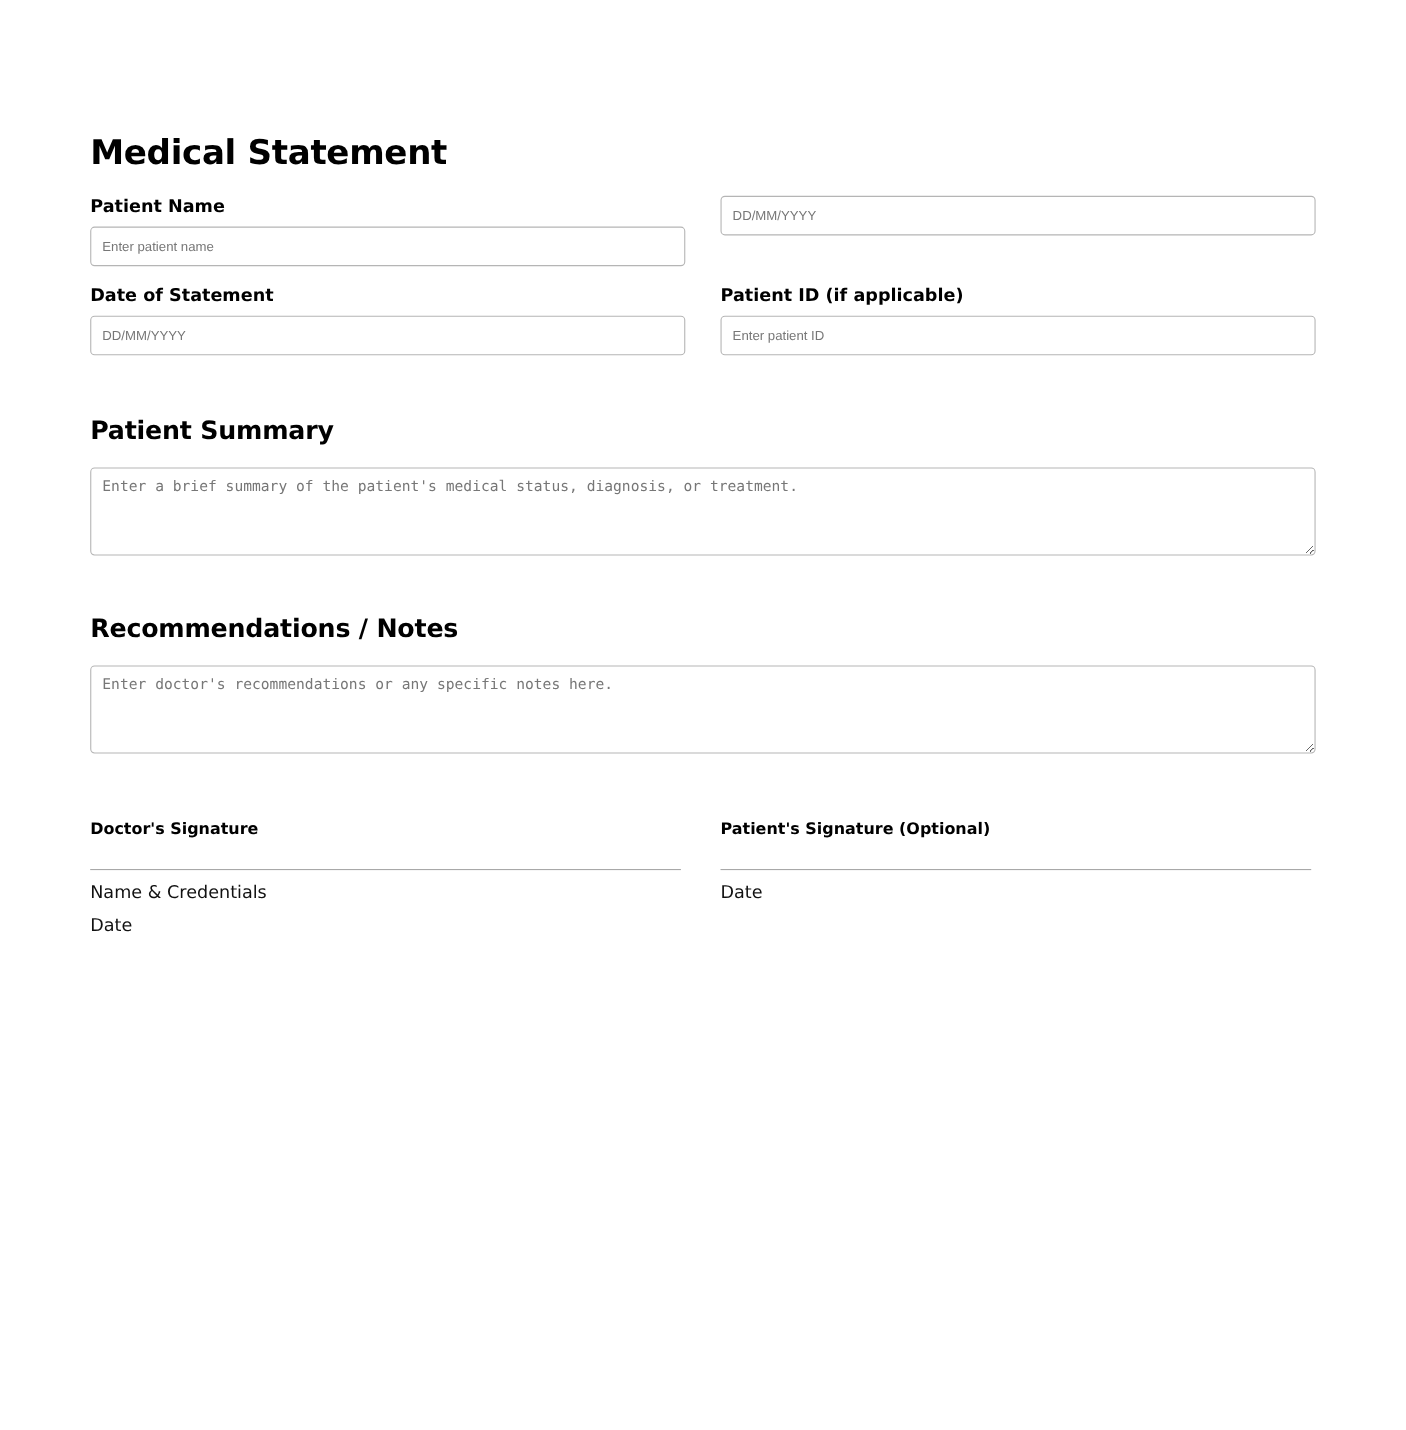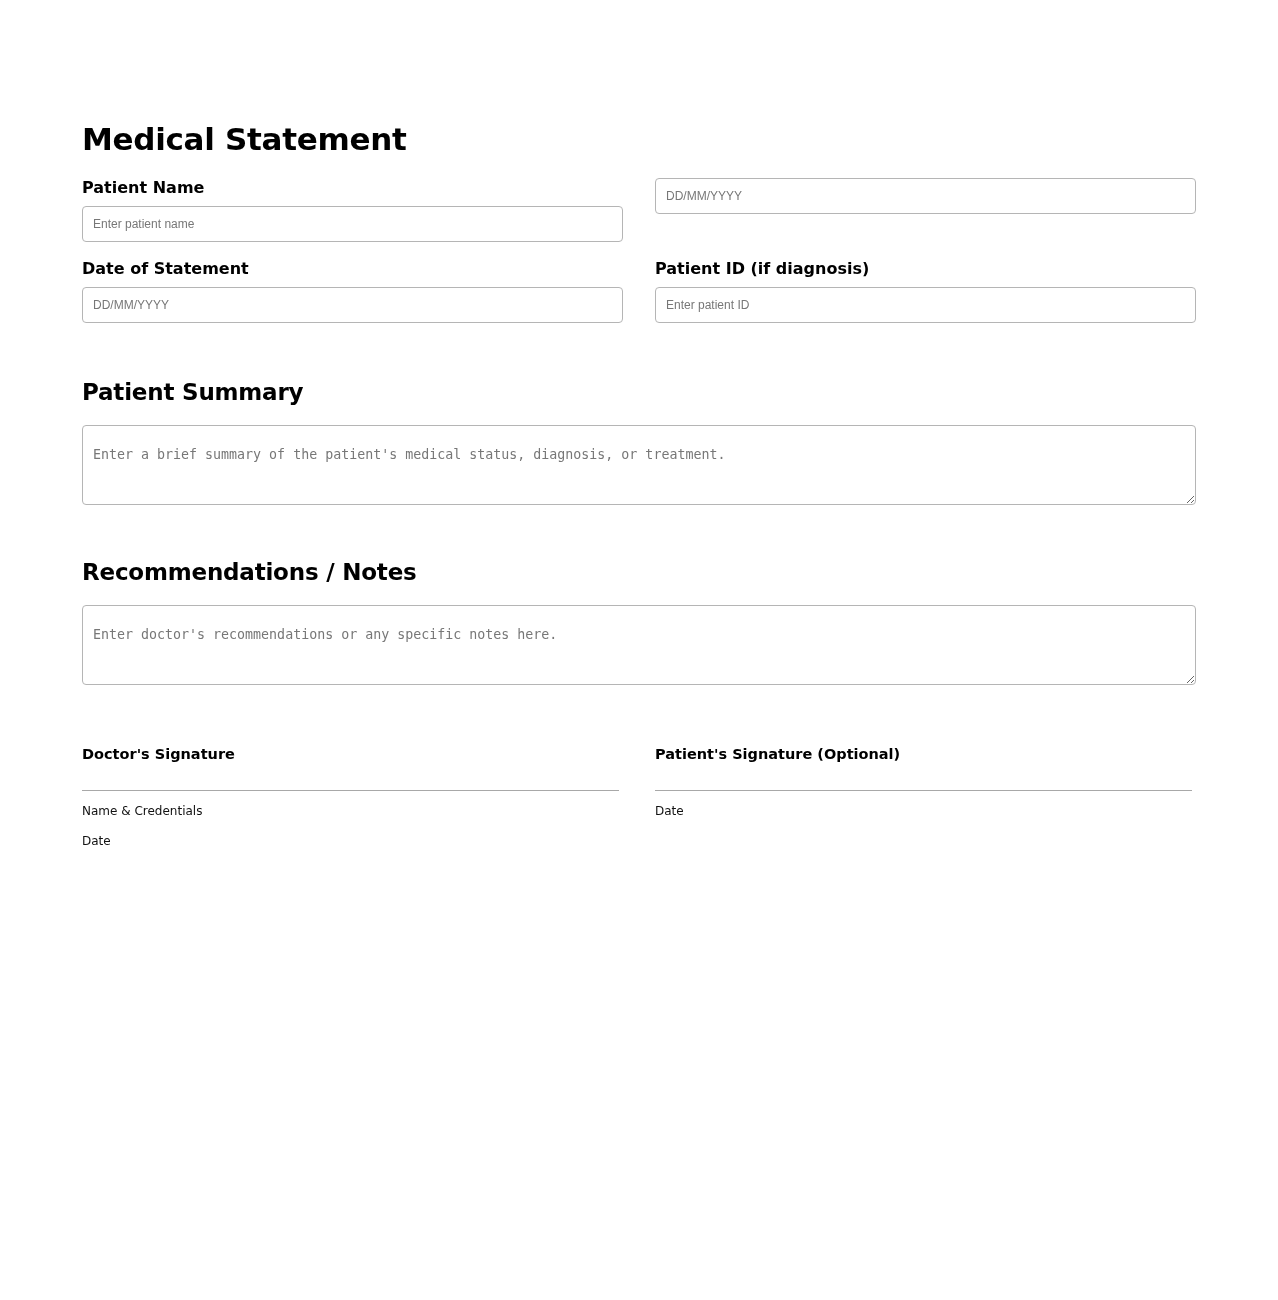--- a/index.html
+++ b/index.html
@@ -67,21 +67,21 @@
     }
     .section-summary { position: absolute; top: 258px; left: 0; width: 1114px; }
     .section-notes { position: absolute; top: 438px; left: 0; width: 1114px; }
     textarea {
       display: block;
       margin-top: 17px;
       width: 1114px;
       height: 80px;
       border: 1px solid #b5b5b5;
       border-radius: 4px;
-      padding: 21px 10px;
+      padding: 9px 10px;
       font-family: "DejaVu Sans Mono", monospace;
       font-size: 13.3px;
       color: #222;
       resize: vertical;
       outline: none;
       background: #fff;
     }
     textarea::placeholder { color: #777; }
     .signatures {
       position: absolute;
@@ -98,21 +98,21 @@
       line-height: 20px;
       margin: 0;
     }
     .sig-line {
       margin-top: 26px;
       height: 0;
       border-top: 1px solid #a8a8a8;
       width: 537px;
     }
     .sig-caption {
-      font-size: 12px;
+      font-size: 16px;
       line-height: 20px;
       margin-top: 10px;
       color: #111;
     }
     .sig-caption + .sig-caption { margin-top: 10px; }
   </style>
 </head>
 <body>
 
 <div class="page">
@@ -126,21 +126,21 @@
         <input type="text" placeholder="Enter patient name" style="">
       </div>
       <div class="field">
         <input type="text" placeholder="DD/MM/YYYY" style="">
       </div>
       <div class="field">
         <label>Date of Statement</label>
         <input type="text" placeholder="DD/MM/YYYY" style="">
       </div>
       <div class="field">
-        <label>Patient ID (if diagnosis)</label>
+        <label>Patient ID (if applicable)</label>
         <input type="text" placeholder="Enter patient ID" style="">
       </div>
     </div>
 
     <div class="section-summary">
       <h2 class="section-title">Patient Summary</h2>
       <textarea placeholder="Enter a brief summary of the patient's medical status, diagnosis, or treatment." style=""></textarea>
     </div>
 
     <div class="section-notes">

